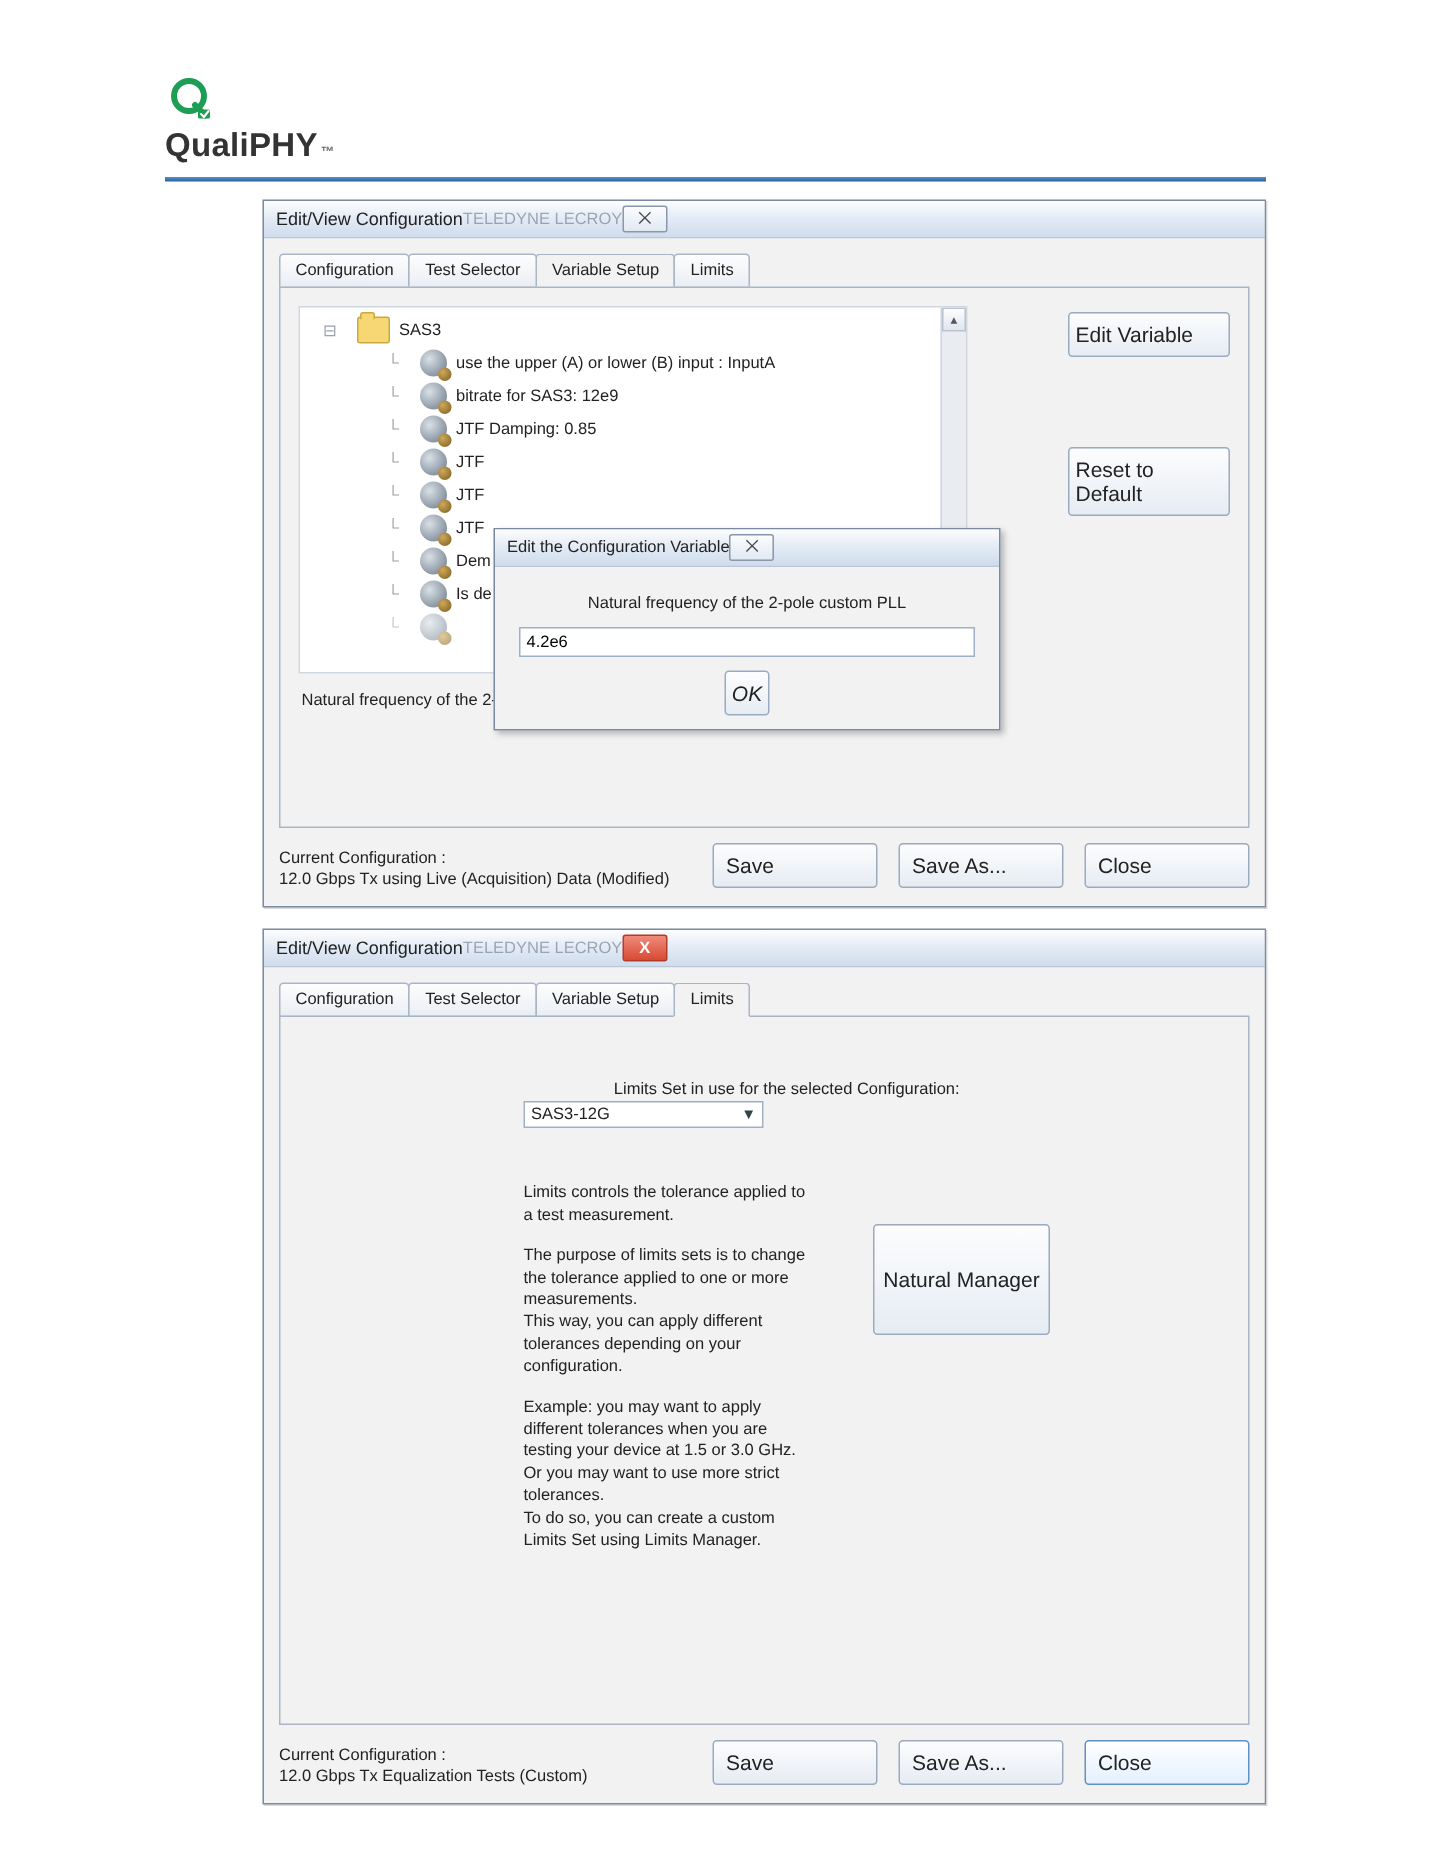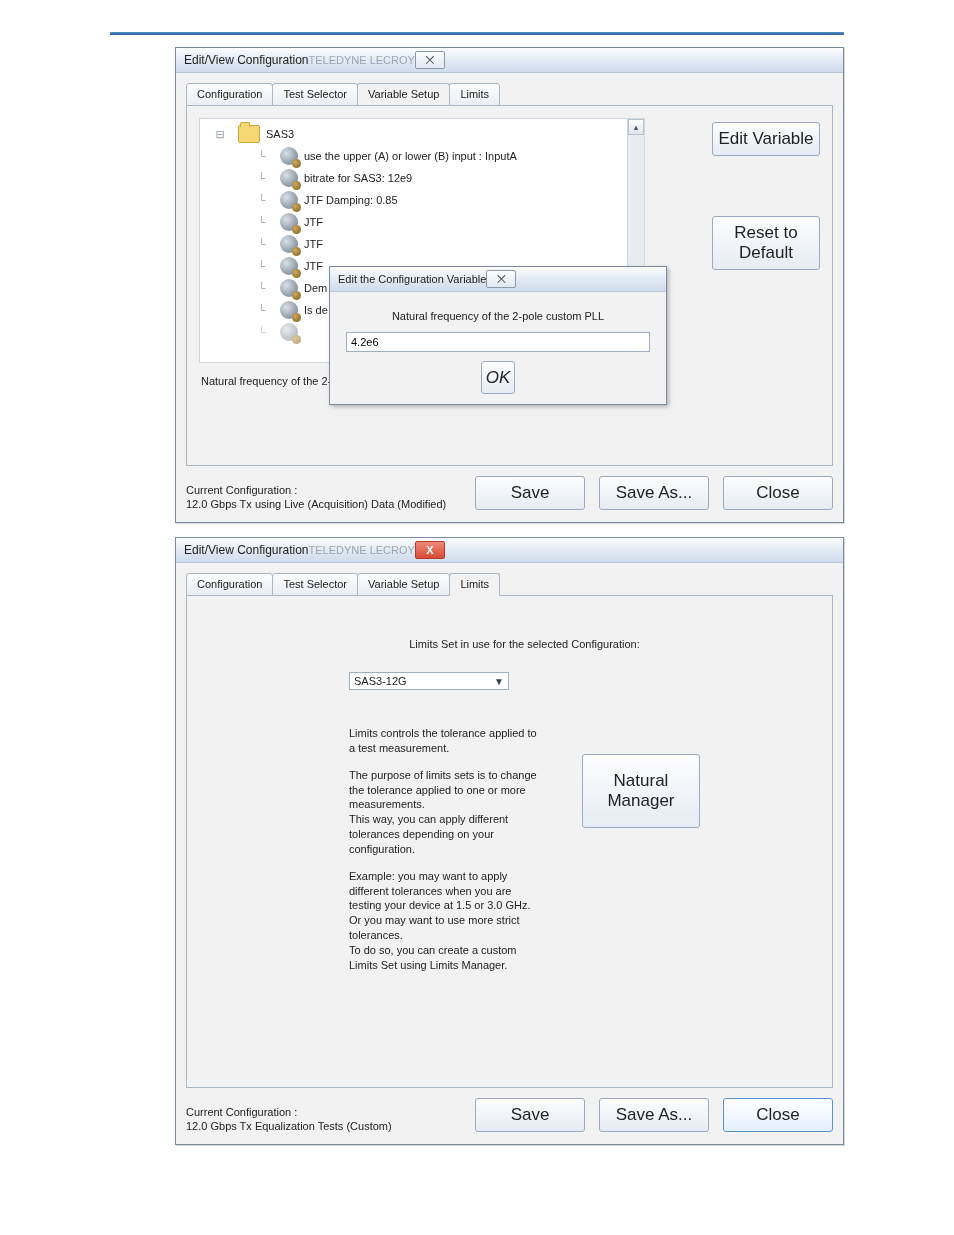--- a/index.html
+++ b/index.html
@@ -100,22 +100,21 @@
   }
   .sb-btn{position:absolute;left:0;width:16px;height:16px;background:linear-gradient(#fdfdfd,#dfe6ee);border:1px solid #b9c3cf;box-sizing:border-box;display:flex;align-items:center;justify-content:center;font-size:9px;color:#556;}
   .sb-top{top:0;} .sb-bot{bottom:0;}
 
   .side-buttons { width:108px; display:flex; flex-direction:column; gap:60px; padding-top:4px;}
   .btn {
     border:1px solid #9aaac0;
     background:linear-gradient(#fdfdfe,#e6ecf3);
     border-radius:3px;
     padding:6px 4px;
-    text-align:center;
-    font-size:17px;
+    font-size:14px;
     cursor:pointer;
     min-width:86px;
   }
   .btn.wide{min-width:92px;}
   .btn.hl{background:linear-gradient(#ffffff,#e3f0ff);border-color:#5f91c9;}
 
   .statusrow {
     margin-top:10px; padding:2px 4px 6px 2px; font-size:11px;
   }
 
@@ -146,34 +145,48 @@
     border:1px solid #9fb0c4; padding:3px 4px; background:#fff;
     font:inherit;
   }
   .modal-actions{margin-top:16px;}
   .modal-actions .btn{min-width:74px;font-style:italic;}
 
   
   .limits-body{padding:30px 120px 90px 150px;}
   .limits-row1{text-align:center;}
   .limits-select{
-    display:inline-block;margin-top:22px;width:150px;border:1px solid #9fb0c4;background:#fff;
+    display:inline-block;margin-top:2px;width:150px;border:1px solid #9fb0c4;background:#fff;
     padding:2px 4px;display:flex;align-items:center;justify-content:space-between;
   }
   .limits-chev{font-size:10px;color:#344;}
   .limits-columns{display:flex;gap:42px;margin-top:36px;align-items:flex-start;}
   .limits-text{width:240px;font-size:11px;line-height:1.35;}
   .limits-text p{margin:0 0 12px;}
   .limits-mgr-btn{width:108px;height:60px;display:flex;align-items:center;justify-content:center;margin-top:28px;}
 </style>
 </head>
 <body>
 
 <div class="page">
 
+  <div class="logo-wrap">
+    <div class="logo">
+      <svg width="34" height="34" viewBox="0 0 34 34">
+        <circle cx="16" cy="14" r="10" fill="none" stroke="#1e9e55" stroke-width="4"></circle>
+        <path d="M20 20 l7 7" stroke="#1e9e55" stroke-width="4" stroke-linecap="round"></path>
+        <rect x="22" y="23" width="8" height="6" rx="1" fill="#1e9e55"></rect>
+        <path d="M24 26 l2 2 l3 -4" stroke="#fff" stroke-width="1.4" fill="none" stroke-linecap="round" stroke-linejoin="round"></path>
+      </svg>
+    </div>
+    <div class="logo-text">
+      <span>QualiPHY</span>
+      <span class="tm">™</span>
+    </div>
+  </div>
   <div class="hr"></div>
 
   <div class="block">
     <div class="window" style="position:relative;">
       <div class="titlebar">
         <span class="title-left">
           <span>Edit/View Configuration</span>
         </span>
         <span class="title-faint">TELEDYNE&nbsp;LECROY</span>
         <span class="win-controls">

